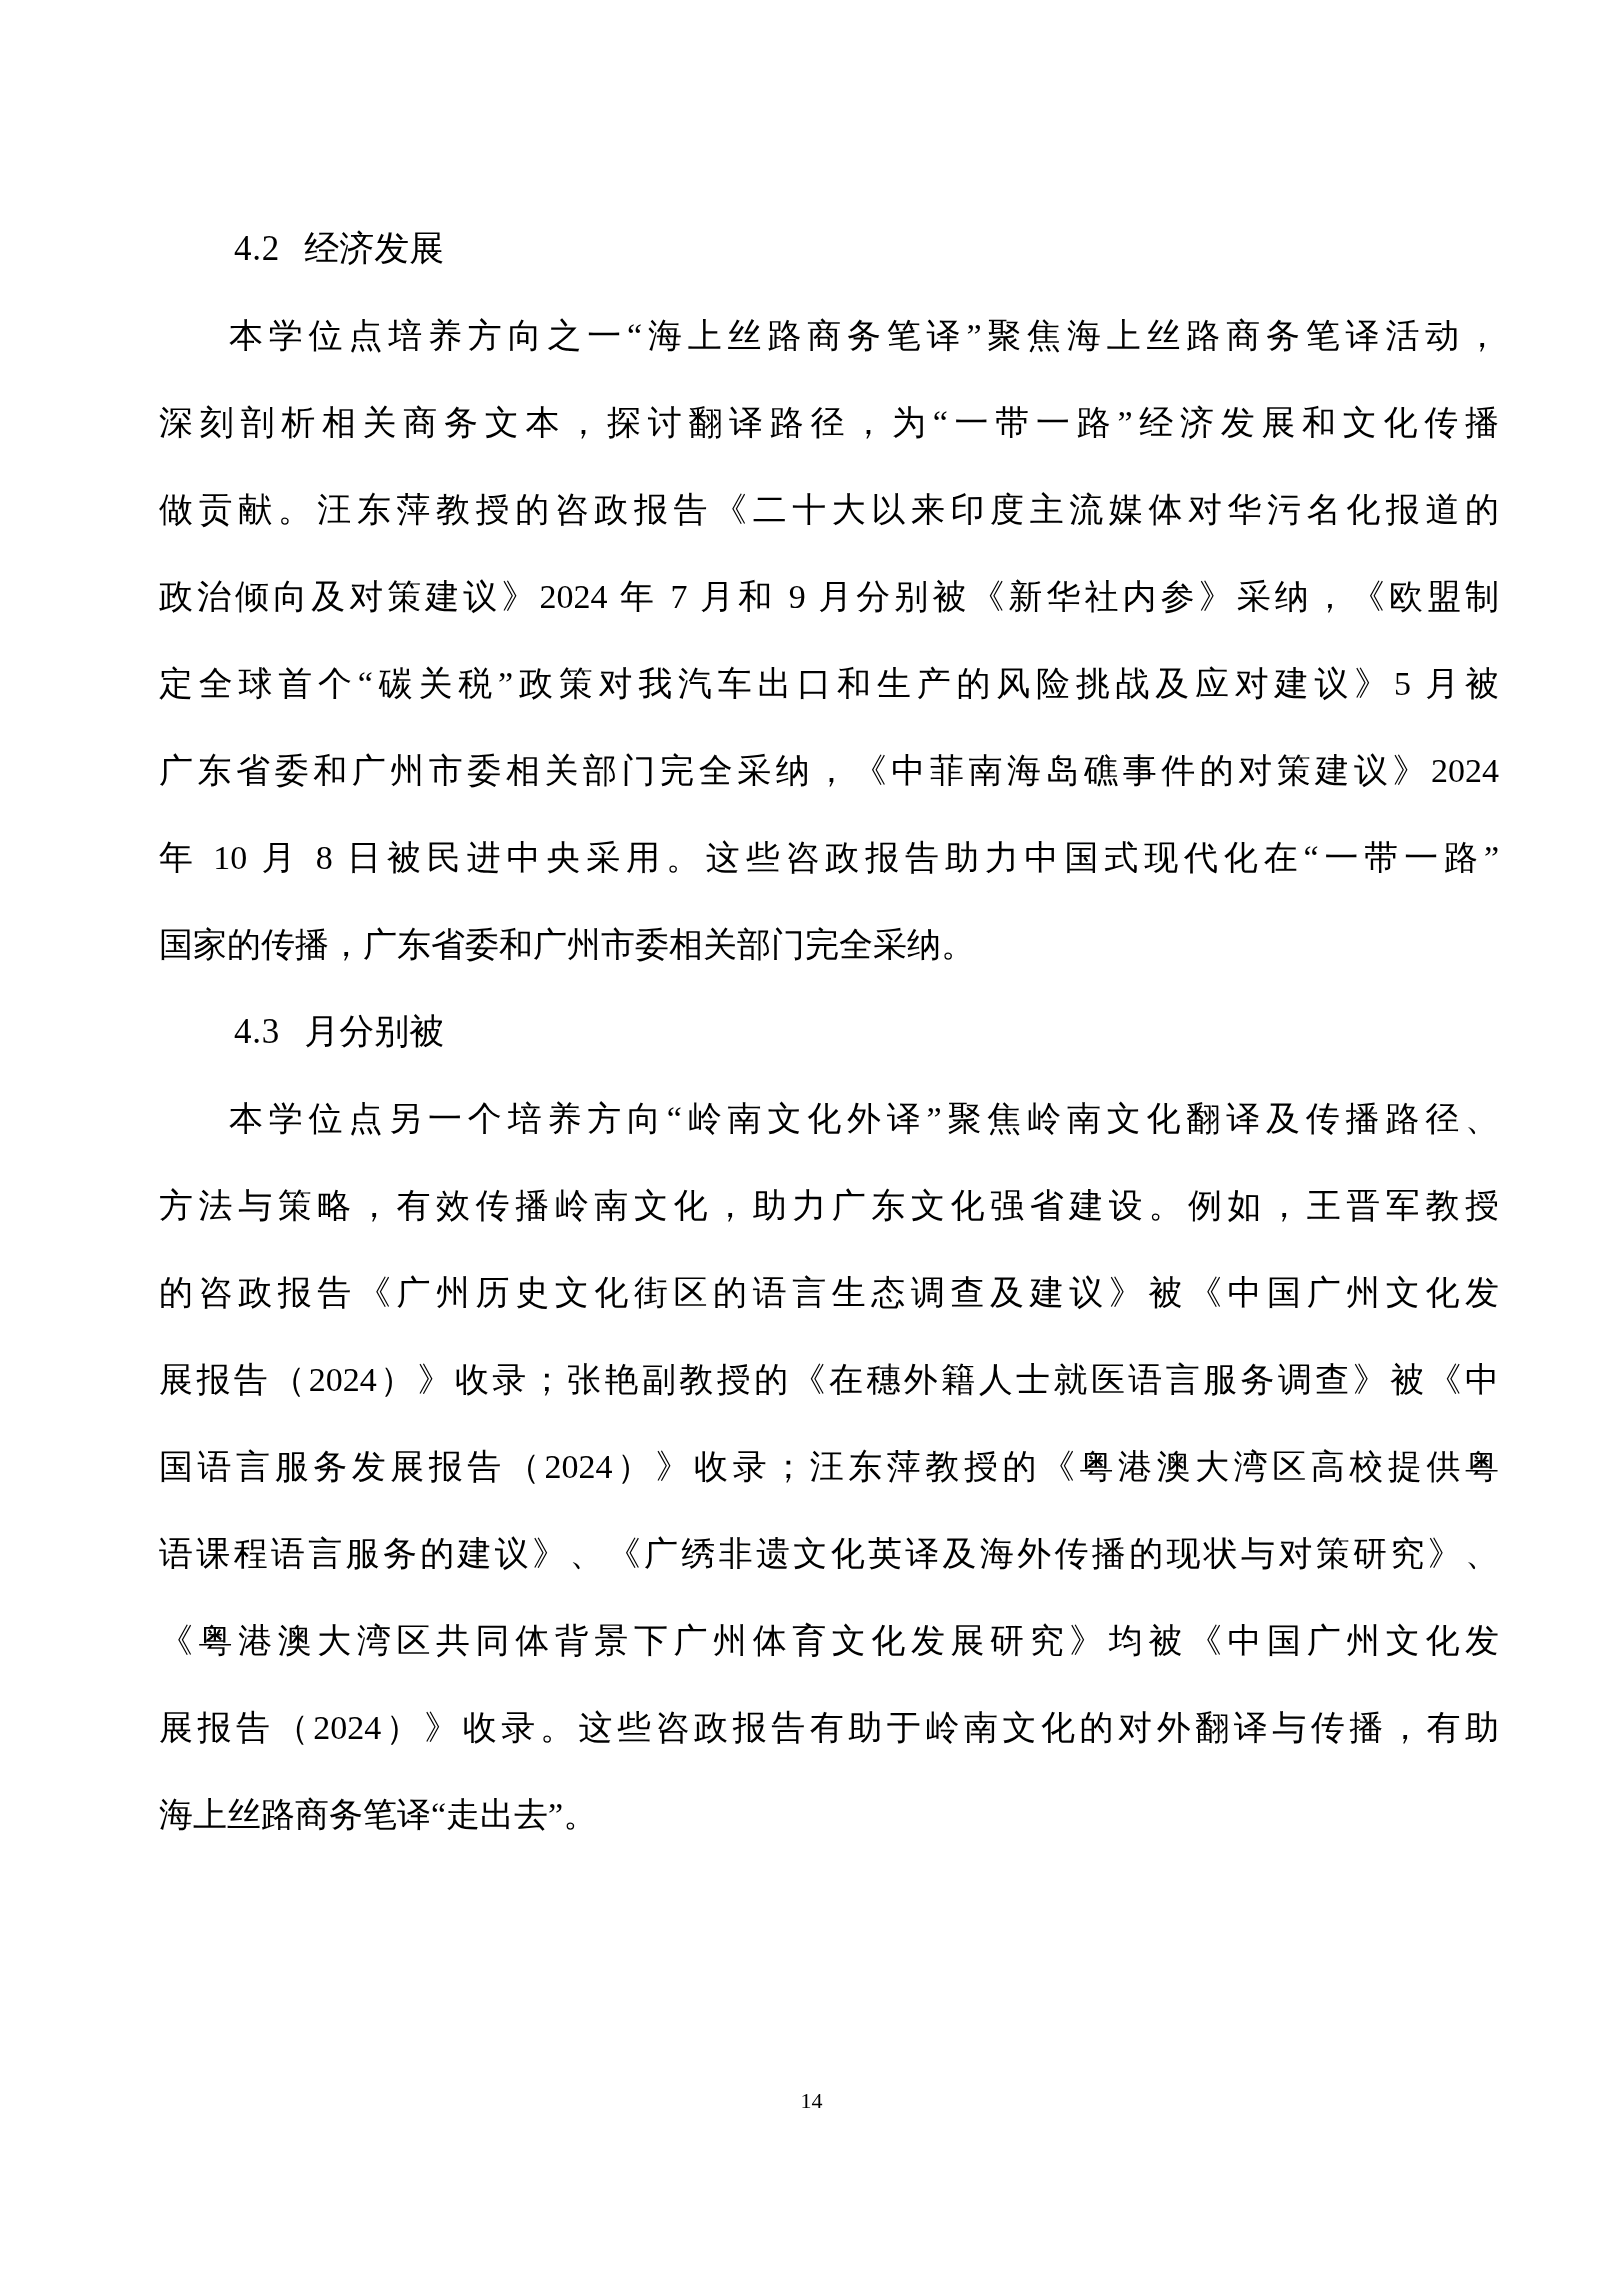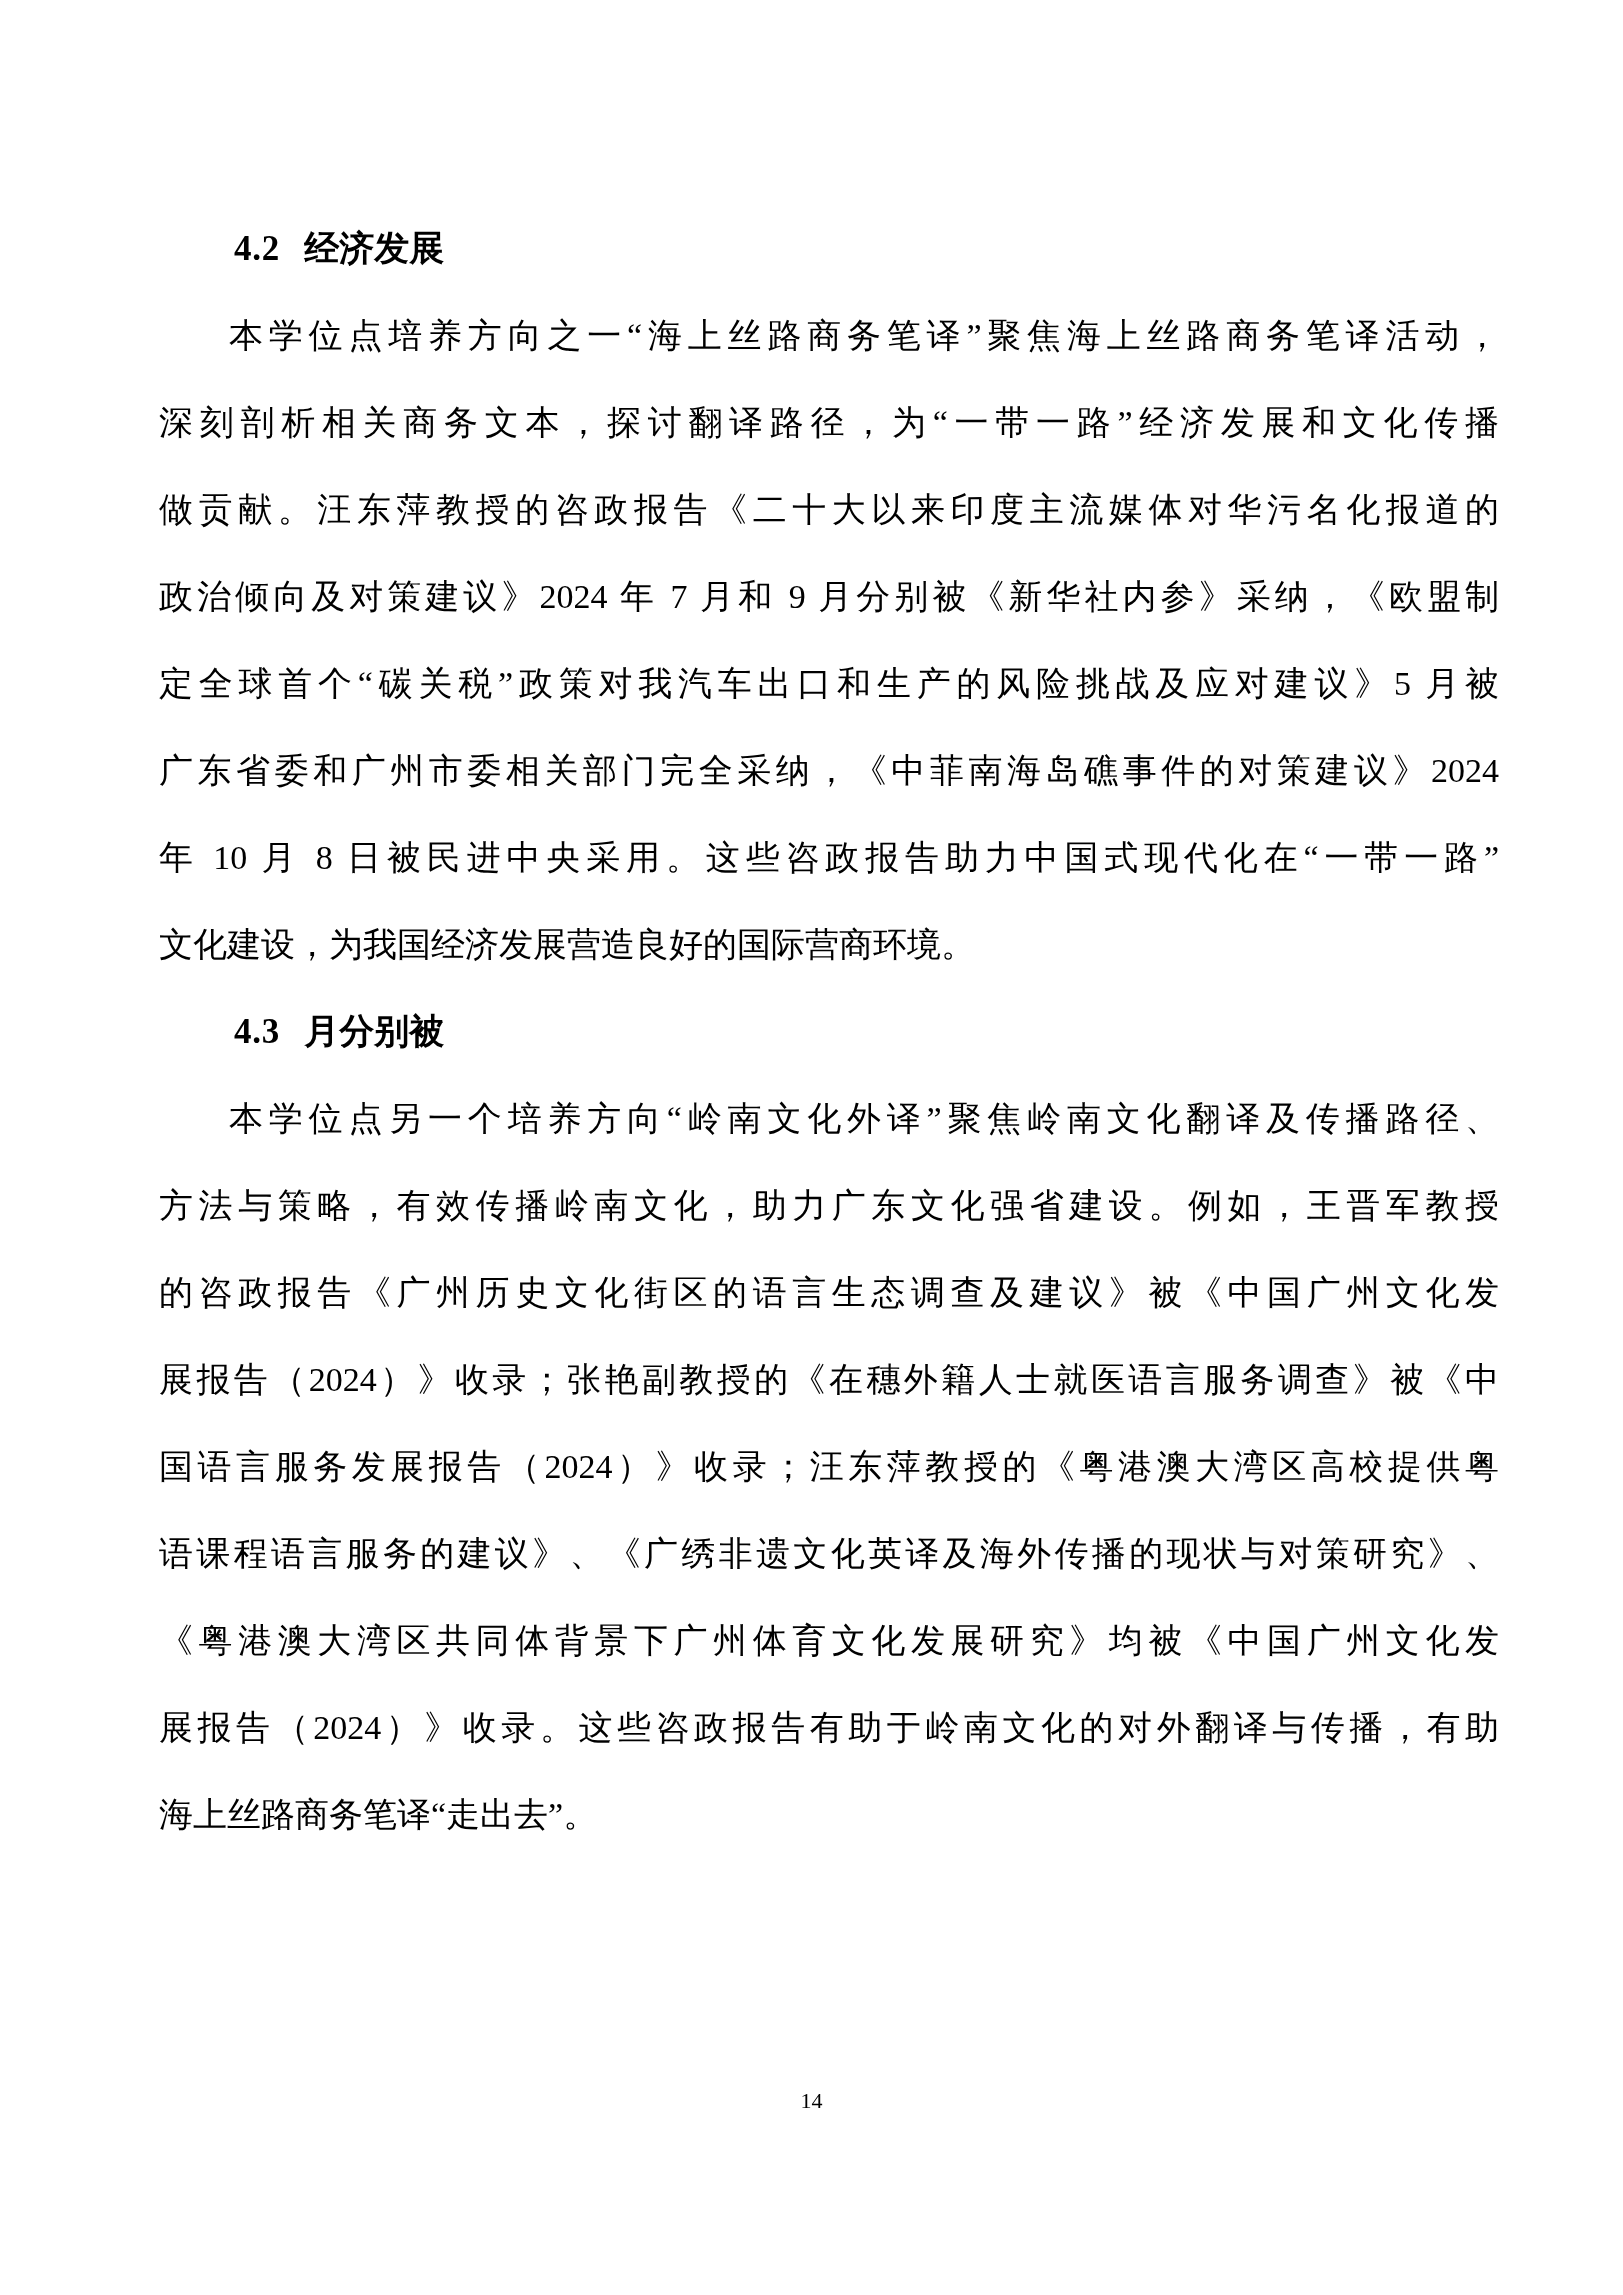--- a/index.html
+++ b/index.html
@@ -19,21 +19,21 @@
   }
   .content {
     position: absolute;
     left: 159px;
     top: 205px;
     width: 1340px;
   }
   .heading {
     margin: 0;
     font-size: 35px;
-    font-weight: bold;
+    font-weight: normal;
     line-height: 87px;
     text-indent: 75px;
     white-space: nowrap;
   }
   .heading .h-num {
     margin-right: 24px;
     letter-spacing: 0.8px;
   }
   .para {
     margin: 0;
@@ -69,21 +69,21 @@
     <h2 class="heading"><span class="h-num">4.2</span><span class="h-title">经济发展</span></h2>
 
     <p class="para">
       <span class="line firstline">本学位点培养方向之一“海上丝路商务笔译”聚焦海上丝路商务笔译活动，</span>
       <span class="line">深刻剖析相关商务文本，探讨翻译路径，为“一带一路”经济发展和文化传播</span>
       <span class="line">做贡献。汪东萍教授的咨政报告《二十大以来印度主流媒体对华污名化报道的</span>
       <span class="line">政治倾向及对策建议》2024 年 7 月和 9 月分别被《新华社内参》采纳，《欧盟制</span>
       <span class="line">定全球首个“碳关税”政策对我汽车出口和生产的风险挑战及应对建议》5 月被</span>
       <span class="line">广东省委和广州市委相关部门完全采纳，《中菲南海岛礁事件的对策建议》2024</span>
       <span class="line">年 10 月 8 日被民进中央采用。这些咨政报告助力中国式现代化在“一带一路”</span>
-      <span class="line lastline">文化建设，为我国经济发展营造良好的国际营商环境。</span>
+      <span class="line lastline">国家的传播，广东省委和广州市委相关部门完全采纳。</span>
     </p>
 
     <h2 class="heading"><span class="h-num">4.3</span><span class="h-title">月分别被</span></h2>
 
     <p class="para">
       <span class="line firstline">本学位点另一个培养方向“岭南文化外译”聚焦岭南文化翻译及传播路径、</span>
       <span class="line">方法与策略，有效传播岭南文化，助力广东文化强省建设。例如，王晋军教授</span>
       <span class="line">的咨政报告《广州历史文化街区的语言生态调查及建议》被《中国广州文化发</span>
       <span class="line">展报告（2024）》收录；张艳副教授的《在穗外籍人士就医语言服务调查》被《中</span>
       <span class="line">国语言服务发展报告（2024）》收录；汪东萍教授的《粤港澳大湾区高校提供粤</span>

